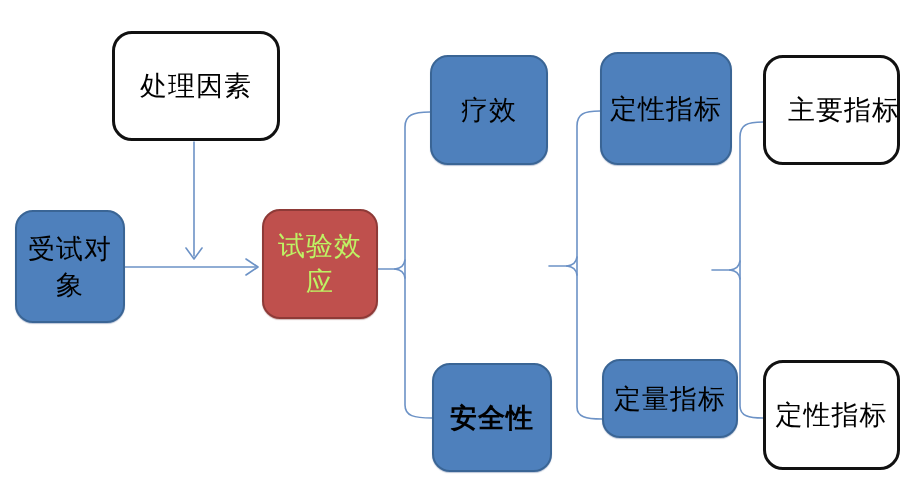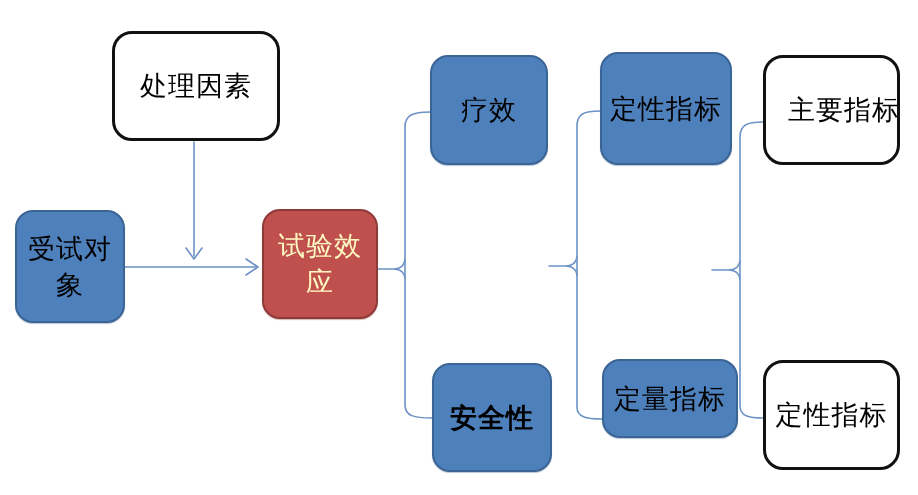--- a/index.html
+++ b/index.html
@@ -36,21 +36,21 @@
     background: #4E80BC;
     border: 2px solid #3A6595;
     border-radius: 18px;
     color: #000000;
     box-shadow: 0 1px 1px rgba(60,90,140,0.35);
   }
   .node.red {
     background: #BF504D;
     border: 2px solid #8E3A37;
     border-radius: 18px;
-    color: #fef9c3;
+    color: #bef264;
     box-shadow: 0 1px 1px rgba(120,50,50,0.35);
   }
   .node.white {
     background: #ffffff;
     border: 3px solid #111111;
     border-radius: 20px;
     color: #000000;
   }
   .nowrap { white-space: nowrap; }
 

